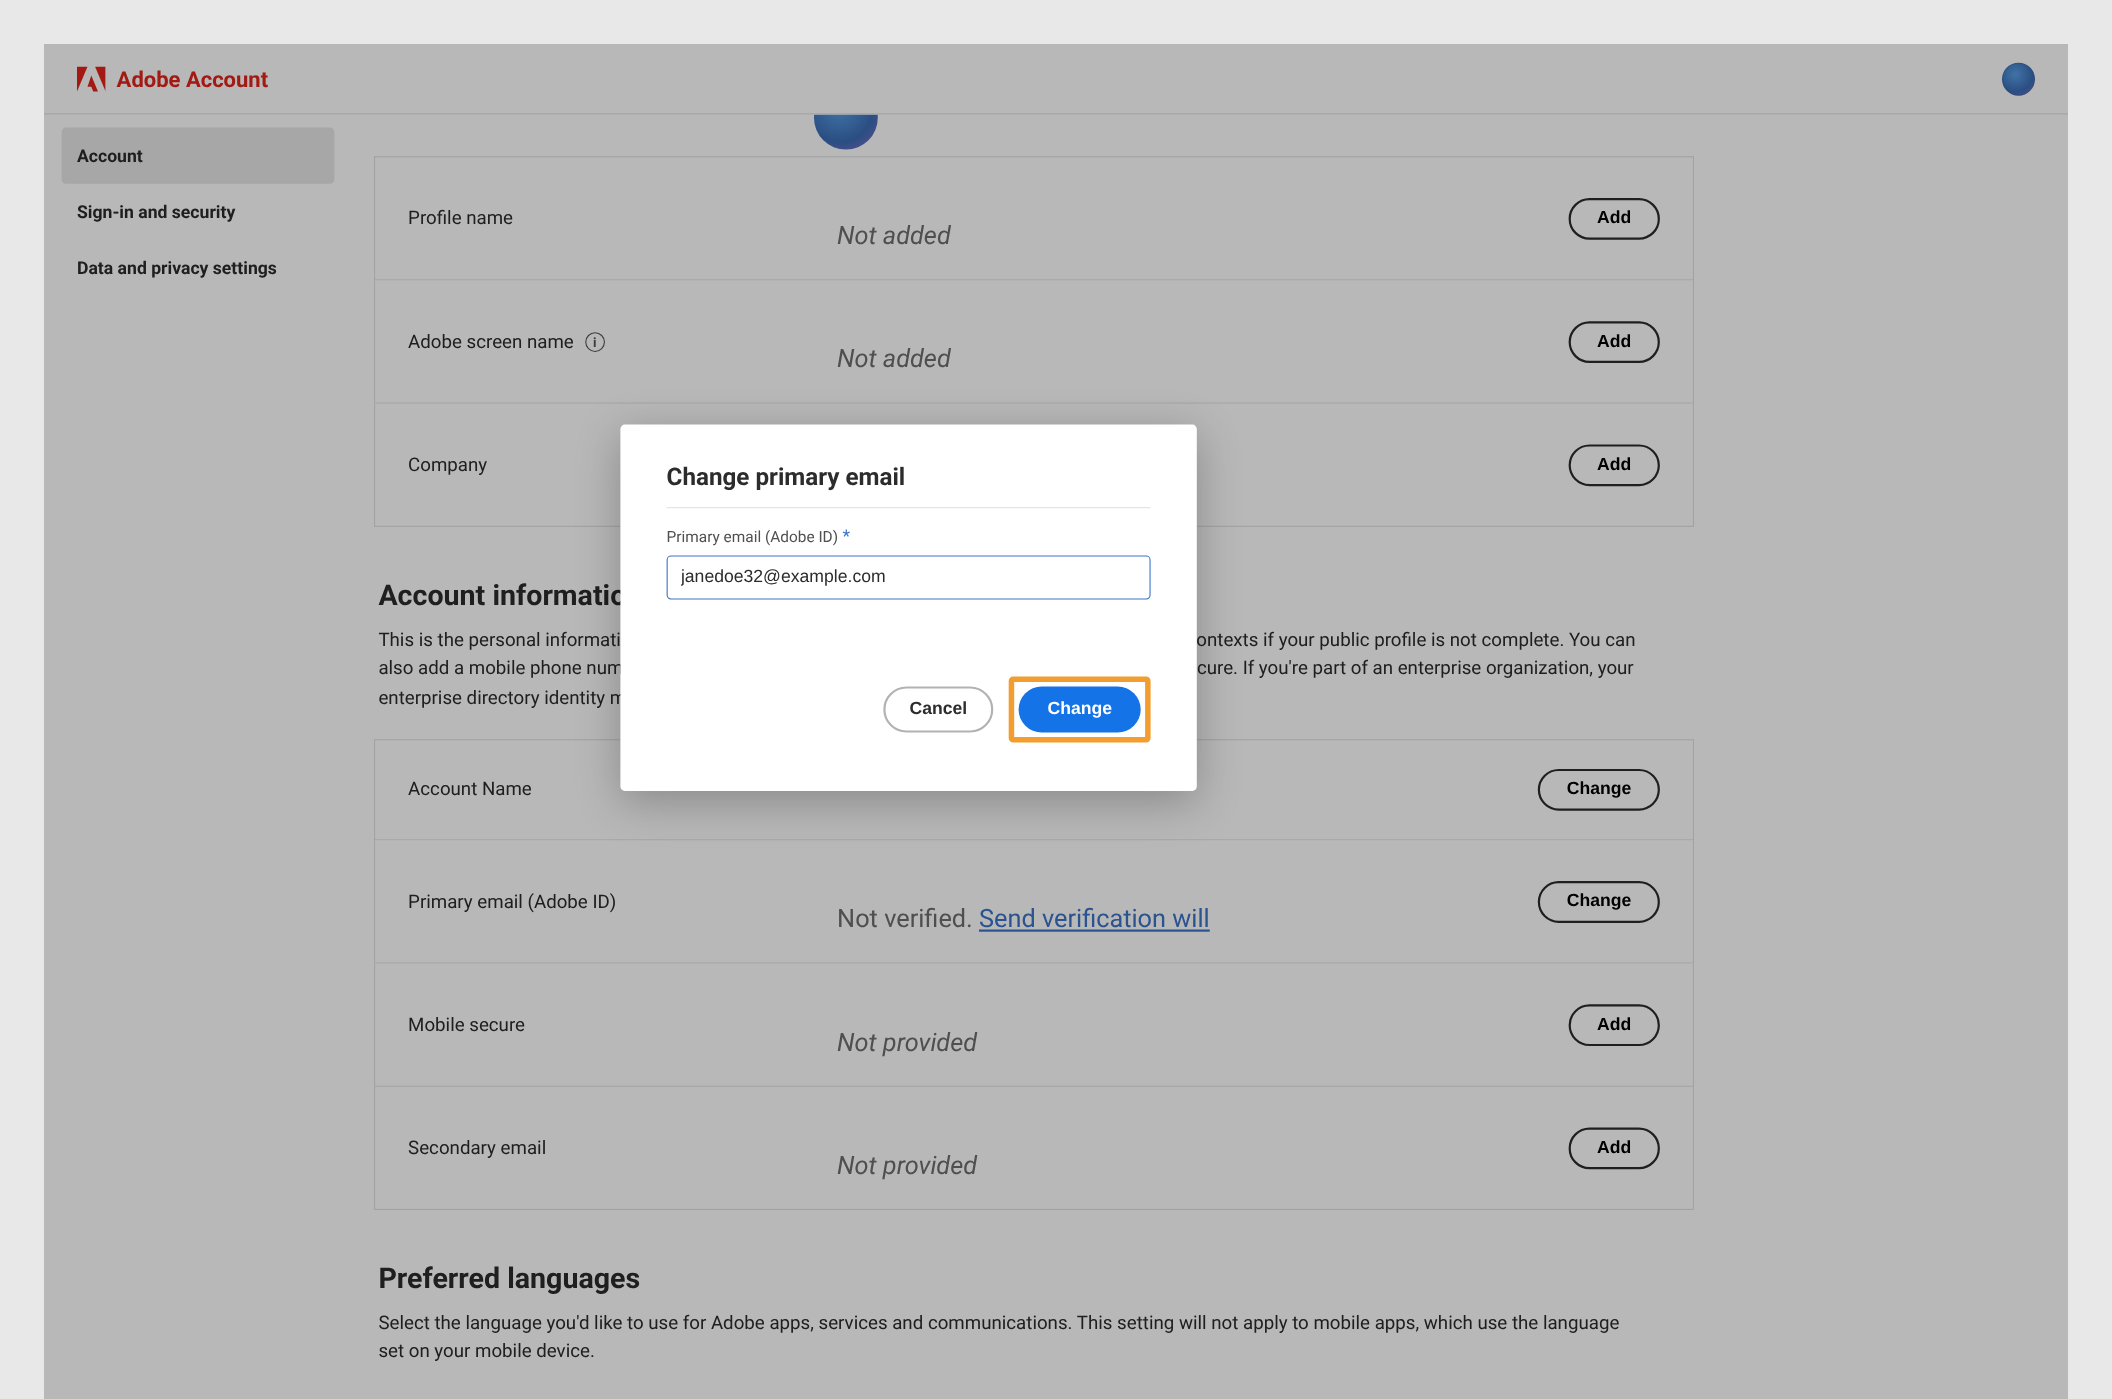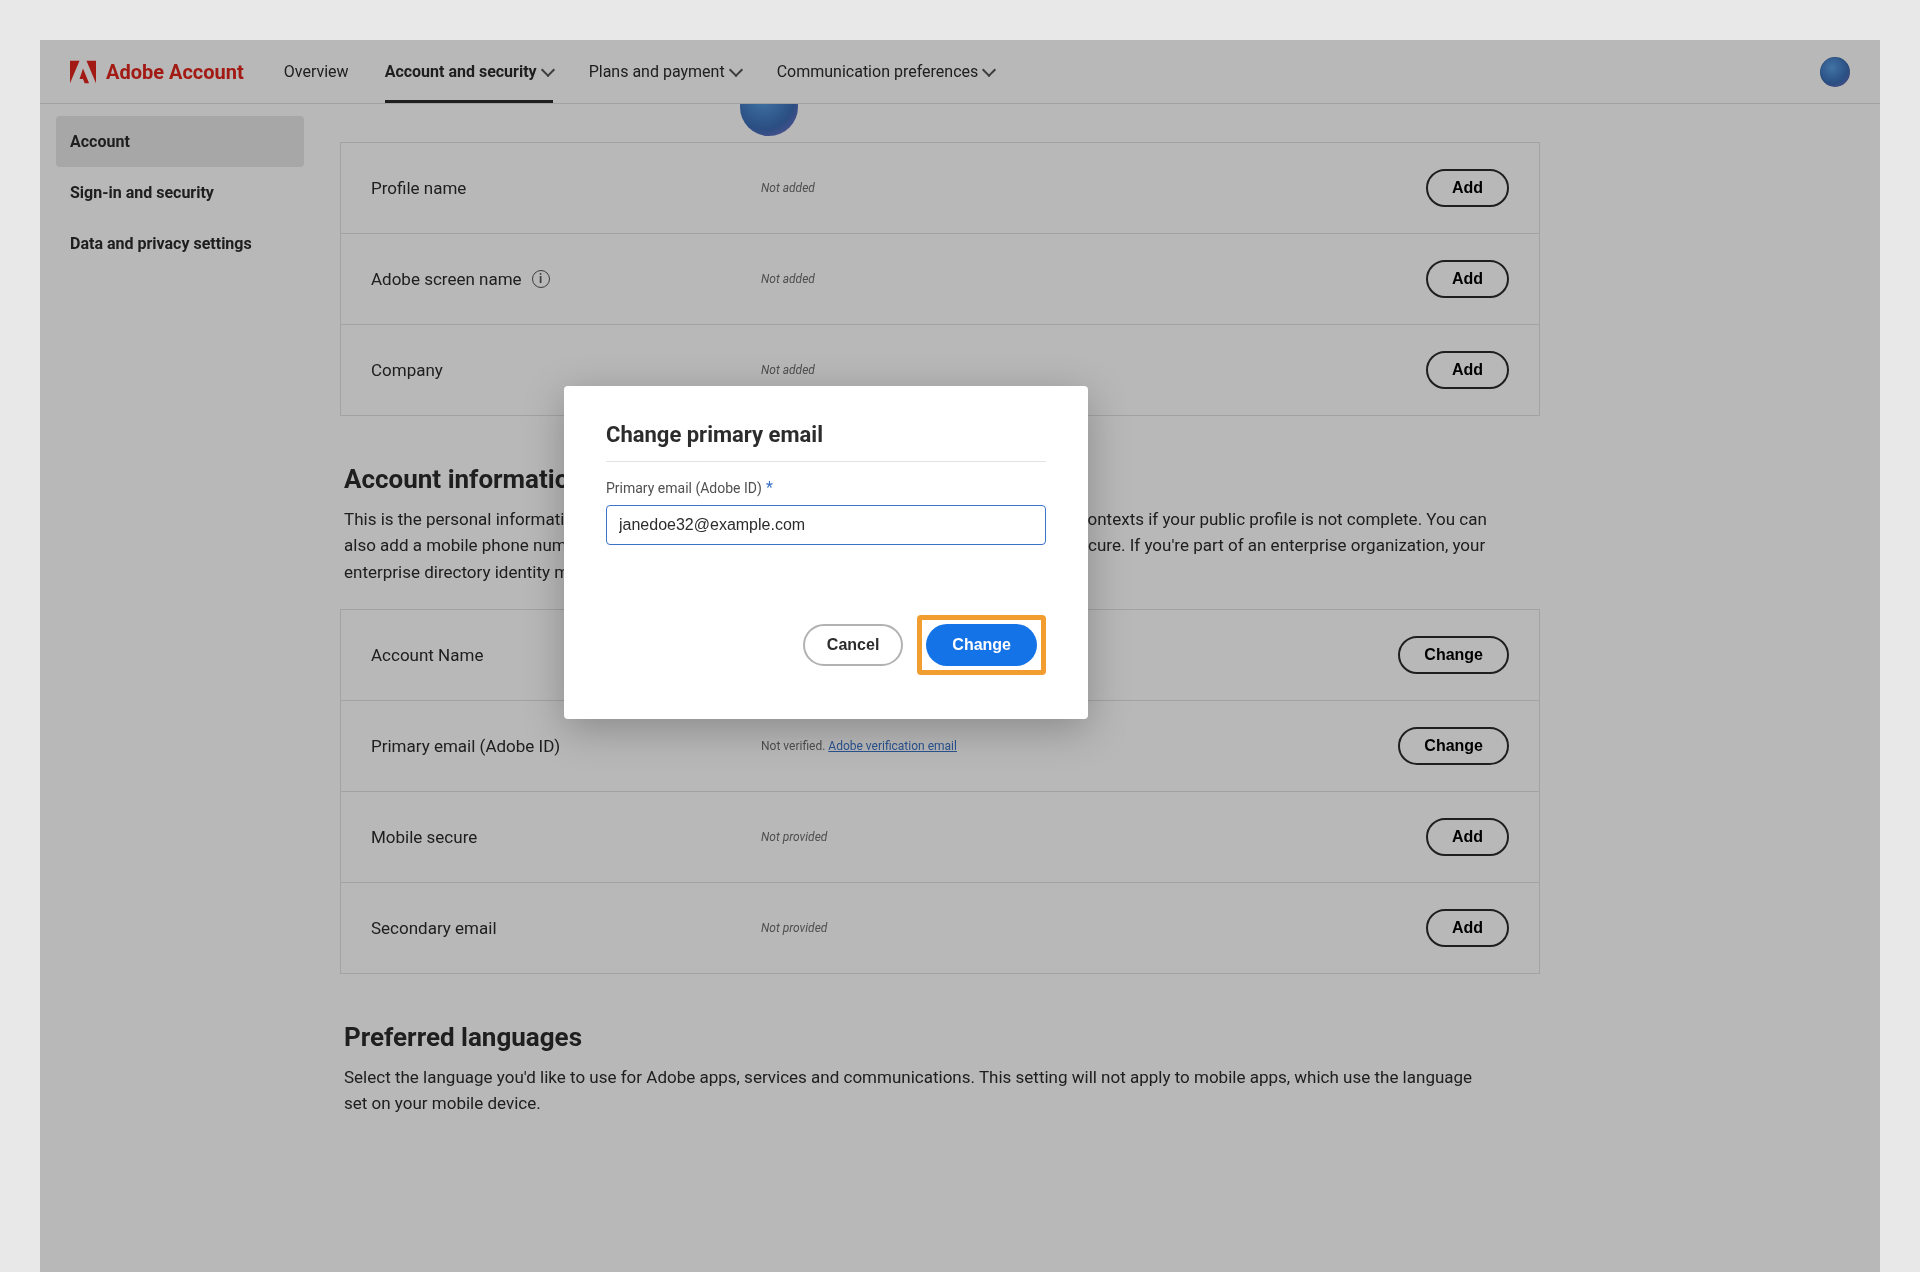--- a/index.html
+++ b/index.html
@@ -136,23 +136,24 @@
   .field-label {
     width: 390px;
     font-size: 17px;
     color: #2c2c2c;
     display: flex;
     align-items: center;
     gap: 10px;
   }
   .field-value {
     flex: 1;
-    font-size: 12px;
+    font-size: 23px;
     color: #6e6e6e;
     font-style: italic;
+    margin-top: 32px;
   }
   .field-value .noital { font-style: normal; }
   .link {
     color: #3b73c7;
     text-decoration: underline;
     cursor: pointer;
   }
   .pill-btn {
     border: 2px solid #2c2c2c;
     background: #fff;
@@ -256,37 +257,20 @@
   <div class="app-window">
 
     <div class="header">
       <div class="logo-group">
         <svg class="adobe-logo-icon" viewBox="0 0 30 26">
           <path fill="#e1251b" d="M0 0 L11 0 L0 26 Z"></path>
           <path fill="#e1251b" d="M19 0 L30 0 L30 26 Z"></path>
           <path fill="#e1251b" d="M15 9 L22 26 L17 26 L15 21 L11 21 Z"></path>
         </svg>
         <span class="brand">Adobe Account</span>
-      </div>
-      <div class="nav">
-        <div class="nav-item">
-          <span>Overview</span>
-        </div>
-        <div class="nav-item active">
-          <span>Account and security</span>
-          <span class="chevron"></span>
-        </div>
-        <div class="nav-item">
-          <span>Plans and payment</span>
-          <span class="chevron"></span>
-        </div>
-        <div class="nav-item">
-          <span>Communication preferences</span>
-          <span class="chevron"></span>
-        </div>
       </div>
       <div class="avatar"></div>
     </div>
 
     <div class="body">
       <div class="sidebar">
         <div class="sidebar-item active">
           <span>Account</span>
         </div>
         <div class="sidebar-item">
@@ -329,21 +313,21 @@
             <div class="field-label">Account Name</div>
             <div class="field-value"></div>
             <button class="pill-btn">Change</button>
           </div>
 
           <div class="field-row">
             <div class="field-label">Primary email (Adobe ID)</div>
             <div class="field-value">
               <span class="noital">Not verified.</span>
               <span class="noital"> </span>
-              <a class="link noital">Adobe verification email</a>
+              <a class="link noital">Send verification will</a>
             </div>
             <button class="pill-btn">Change</button>
           </div>
 
           <div class="field-row">
             <div class="field-label">Mobile secure</div>
             <div class="field-value">Not provided</div>
             <button class="pill-btn">Add</button>
           </div>
 

